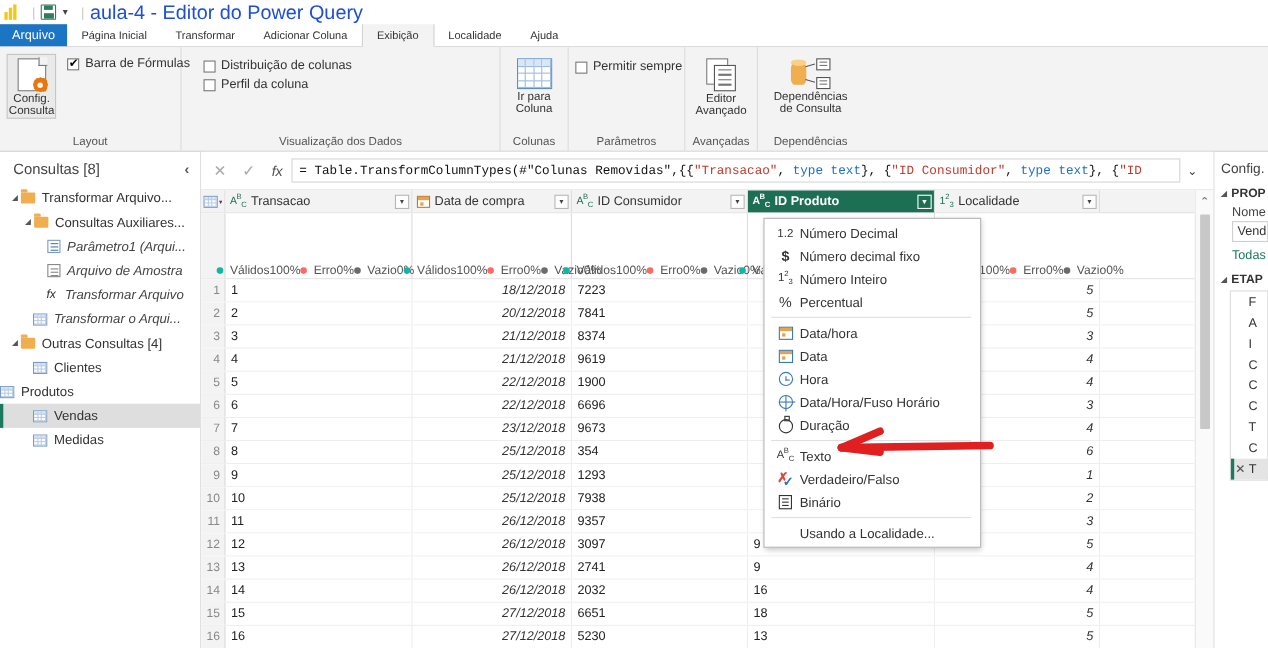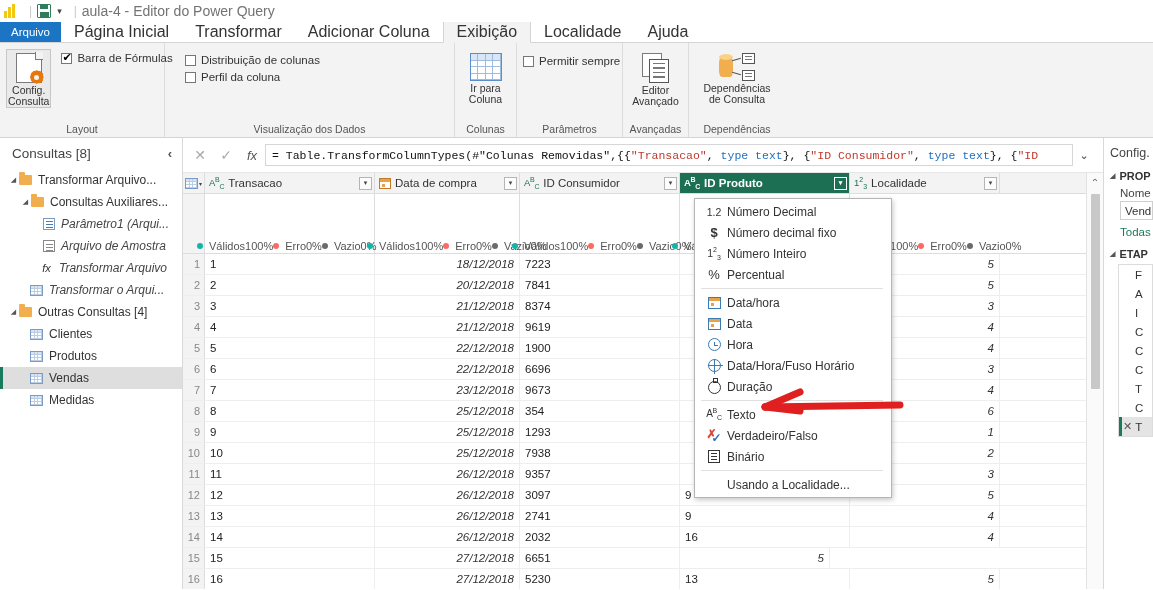--- a/index.html
+++ b/index.html
@@ -17,25 +17,25 @@
   .pbi-logo i{ position:absolute; bottom:0; width:3px; background:#f2c811; display:block; }
   .pbi-logo i:nth-child(1){ left:0; height:7px;}
   .pbi-logo i:nth-child(2){ left:4px; height:11px;}
   .pbi-logo i:nth-child(3){ left:8px; height:14px;}
   .tb-sep{ color:#c8c8c8; margin:0 5px; font-size:12px; }
   .save-ico{ width:14px;height:14px; position:relative; }
   .save-ico .body{ position:absolute; inset:0; border:1.6px solid #2e7d5b; border-radius:1px;}
   .save-ico .slot{ position:absolute; left:3px; top:1px; width:8px;height:4px; background:#2e7d5b;}
   .save-ico .lbl{ position:absolute; left:2.5px; bottom:1px; width:9px;height:5px;background:#2e7d5b;}
   .caretdn{ font-size:9px; color:#444; }
-  .tb-title{ font-size:14px; color:#737373; }
+  .tb-title{ font-size:18px; color:#1d4ed8; }
 
   
   .tabs{ height:21px; display:flex; align-items:stretch; border-bottom:1px solid #d4d4d4; background:#fff;}
-  .tab{ padding:0 13px; display:flex;align-items:center; font-size:16px; color:#333; cursor:default;}
+  .tab{ padding:0 13px; display:flex;align-items:center; font-size:10px; color:#333; cursor:default;}
   .tab.file{ background:#1b74c4; color:#fff; font-size:11.5px; padding:0 11px;}
   .tab.active{ background:#f3f3f3; border-left:1px solid #d4d4d4;border-right:1px solid #d4d4d4;
                border-bottom:1px solid #f3f3f3; margin-bottom:-1px;}
 
   
   .ribbon{ height:95px; background:#f3f3f3; display:flex; border-bottom:1px solid #d4d4d4; position:relative;}
   .rgroup{ display:flex; flex-direction:column; justify-content:space-between;
            border-right:1px solid #dcdcdc; padding:4px 0 0 0; }
   .rgroup .gcontent{ display:flex; align-items:flex-start; padding:0 6px; flex:1;}
   .rgroup .glabel{ text-align:center; font-size:10.5px; color:#555; padding-bottom:2px;}
@@ -439,21 +439,21 @@
             <div class="h"></div>
             <div></div>
             <div></div>
             <div></div>
             <div></div>
             <div></div>
             <div></div>
           </span>
         <span>Clientes</span>
       </div>
-      <div class="qrow" style="padding-left:30px;">
+      <div class="qrow" style="">
         <span class="tico">
             <div class="h"></div>
             <div class="h"></div>
             <div class="h"></div>
             <div></div>
             <div></div>
             <div></div>
             <div></div>
             <div></div>
             <div></div>
@@ -759,20 +759,21 @@
               <div class="gc date" style="width: 145px;">26/12/2018</div>
               <div class="gc " style="width: 160px;">2032</div>
               <div class="gc " style="width: 170px;">16</div>
               <div class="gc qty" style="width: 150px;">4</div>
             </div>
             <div class="grow">
               <div class="idx">15</div>
               <div class="gc " style="width: 170px;">15</div>
               <div class="gc date" style="width: 145px;">27/12/2018</div>
               <div class="gc " style="width: 160px;">6651</div>
+              <div class="gc " style="width: 170px;">18</div>
               <div class="gc qty" style="width: 150px;">5</div>
             </div>
             <div class="grow">
               <div class="idx">16</div>
               <div class="gc " style="width: 170px;">16</div>
               <div class="gc date" style="width: 145px;">27/12/2018</div>
               <div class="gc " style="width: 160px;">5230</div>
               <div class="gc " style="width: 170px;">13</div>
               <div class="gc qty" style="width: 150px;">5</div>
             </div>

